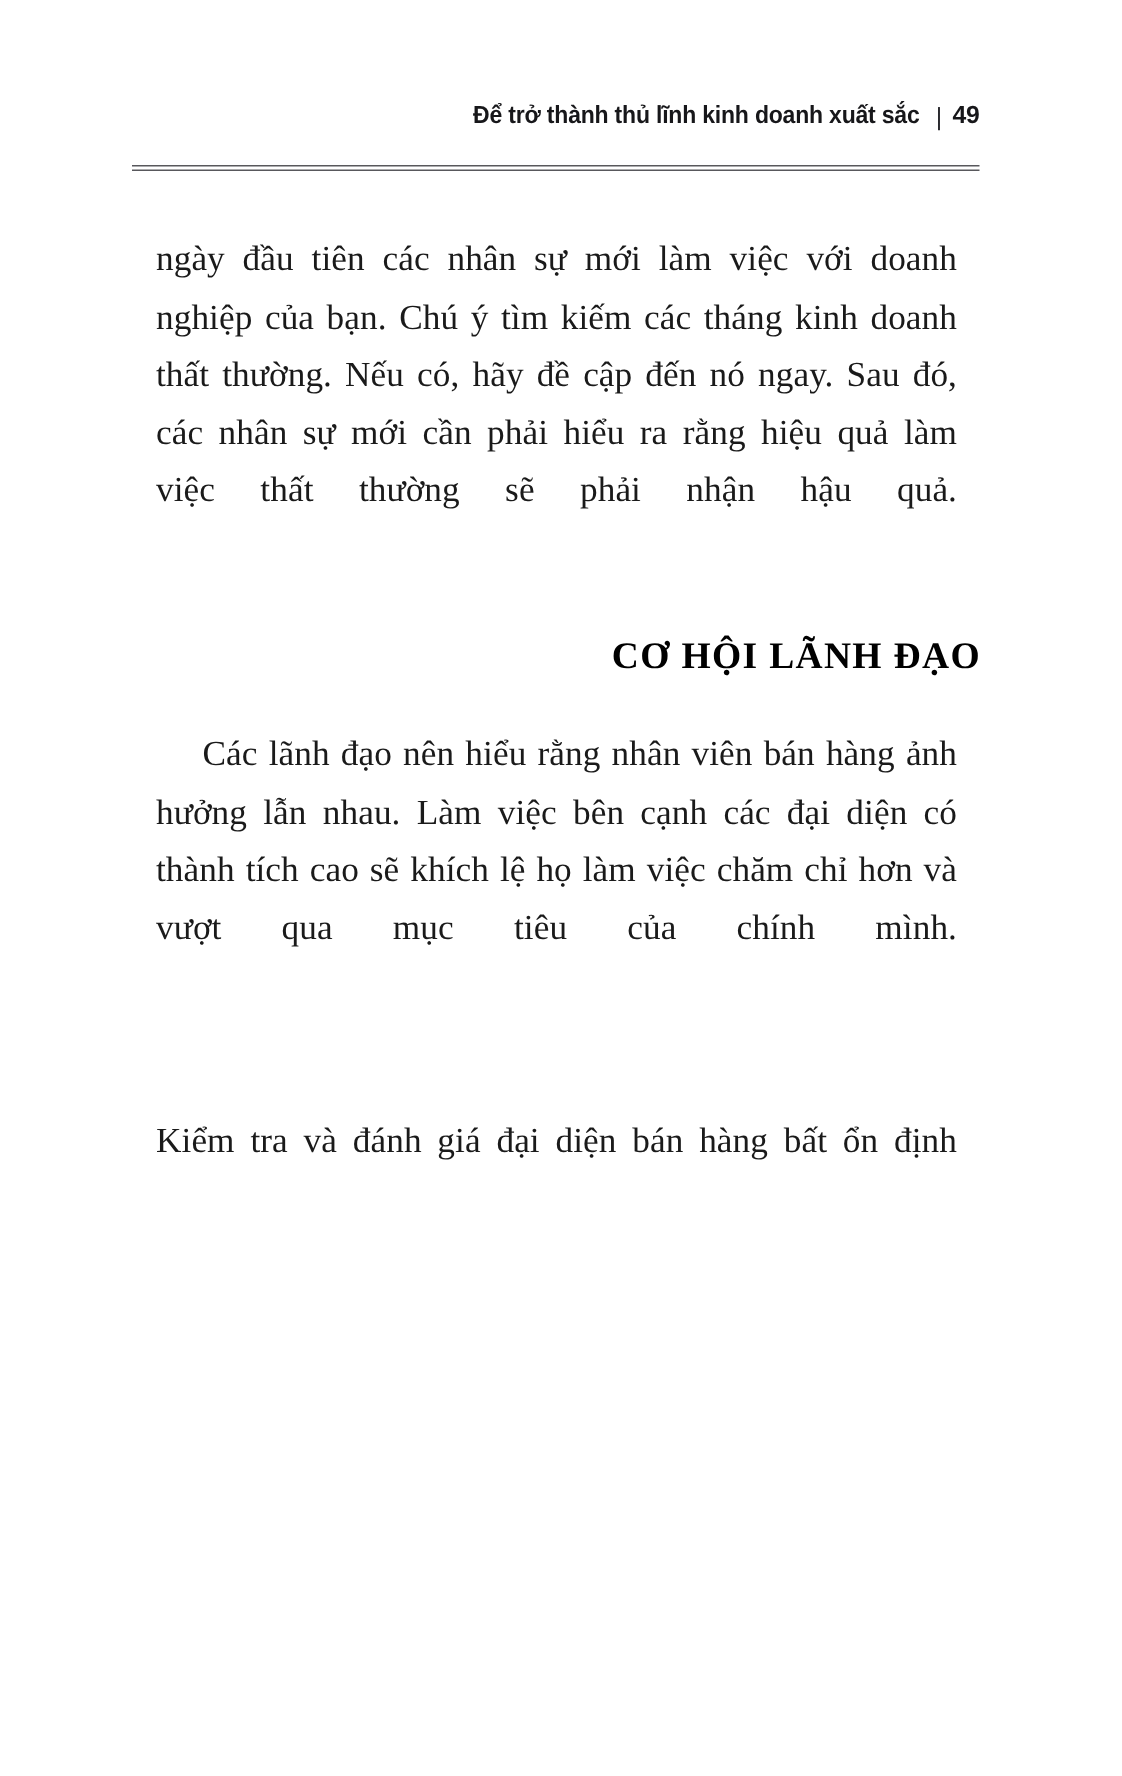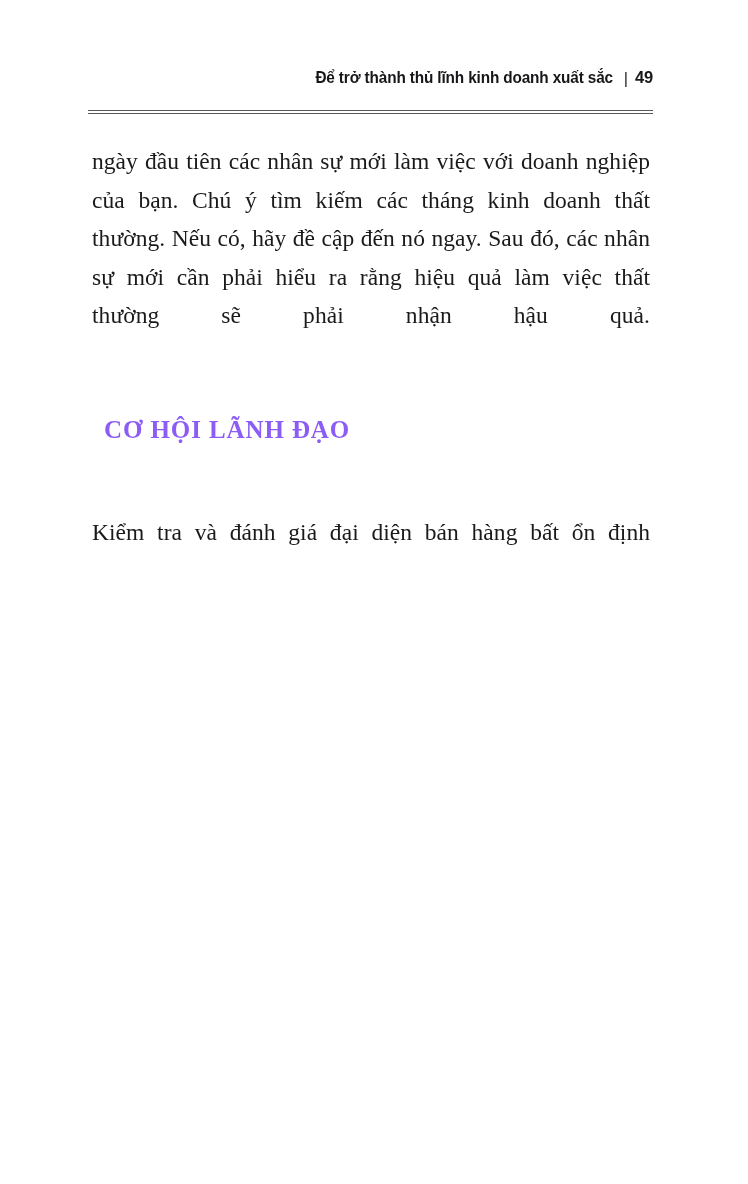--- a/index.html
+++ b/index.html
@@ -78,21 +78,21 @@
 
   
   .body-col {
     position: absolute;
     top: 138px;
     left: 88px;
     width: 566px;
   }
 
   p.para {
-    margin: 4px;
+    margin: 16px;
     font-size: 23.5px;
     line-height: 38.5px;
     text-align: justify;
     text-justify: inter-word;
     letter-spacing: 0.05px;
     word-spacing: 0.2px;
   }
   p.para.indent {
     text-indent: 31px;
   }
@@ -100,28 +100,28 @@
     text-indent: 0;
   }
   
   p.para::after {
     content: "";
     display: inline-block;
     width: 100%;
   }
 
   h2.section-head {
-    margin: 16px;
+    margin: 0;
     font-family: "Liberation Serif", "DejaVu Serif", serif;
     font-weight: bold;
     font-size: 25px;
     line-height: 34px;
-    text-align: left;
+    text-align: right;
     letter-spacing: 0.9px;
-    color: #8b5cf6;
+    color: #000000;
   }
 
   .gap-before-head { height: 20px; }
   .gap-after-head  { height: 13px; }
   .list-lead {
     text-indent: 25px;
     margin-top: 0;
   }
 </style>
 </head>
@@ -139,20 +139,21 @@
   </div>
 
   <div class="body-col">
 
     <p class="para flush">ngày đầu tiên các nhân sự mới làm việc với doanh nghiệp của bạn. Chú ý tìm kiếm các tháng kinh doanh thất thường. Nếu có, hãy đề cập đến nó ngay. Sau đó, các nhân sự mới cần phải hiểu ra rằng hiệu quả làm việc thất thường sẽ phải nhận hậu quả.</p>
 
     <div class="gap-before-head"></div>
     <h2 class="section-head">CƠ HỘI LÃNH ĐẠO</h2>
     <div class="gap-after-head"></div>
 
+    <p class="para indent">Các lãnh đạo nên hiểu rằng nhân viên bán hàng ảnh hưởng lẫn nhau. Làm việc bên cạnh các đại diện có thành tích cao sẽ khích lệ họ làm việc chăm chỉ hơn và vượt qua mục tiêu của chính mình.</p>
 
 
 
     <div class="gap-before-head"></div>
     <div class="gap-after-head"></div>
 
     <p class="para flush list-lead">Kiểm tra và đánh giá đại diện bán hàng bất ổn định</p>
 
   </div>
 </div>

